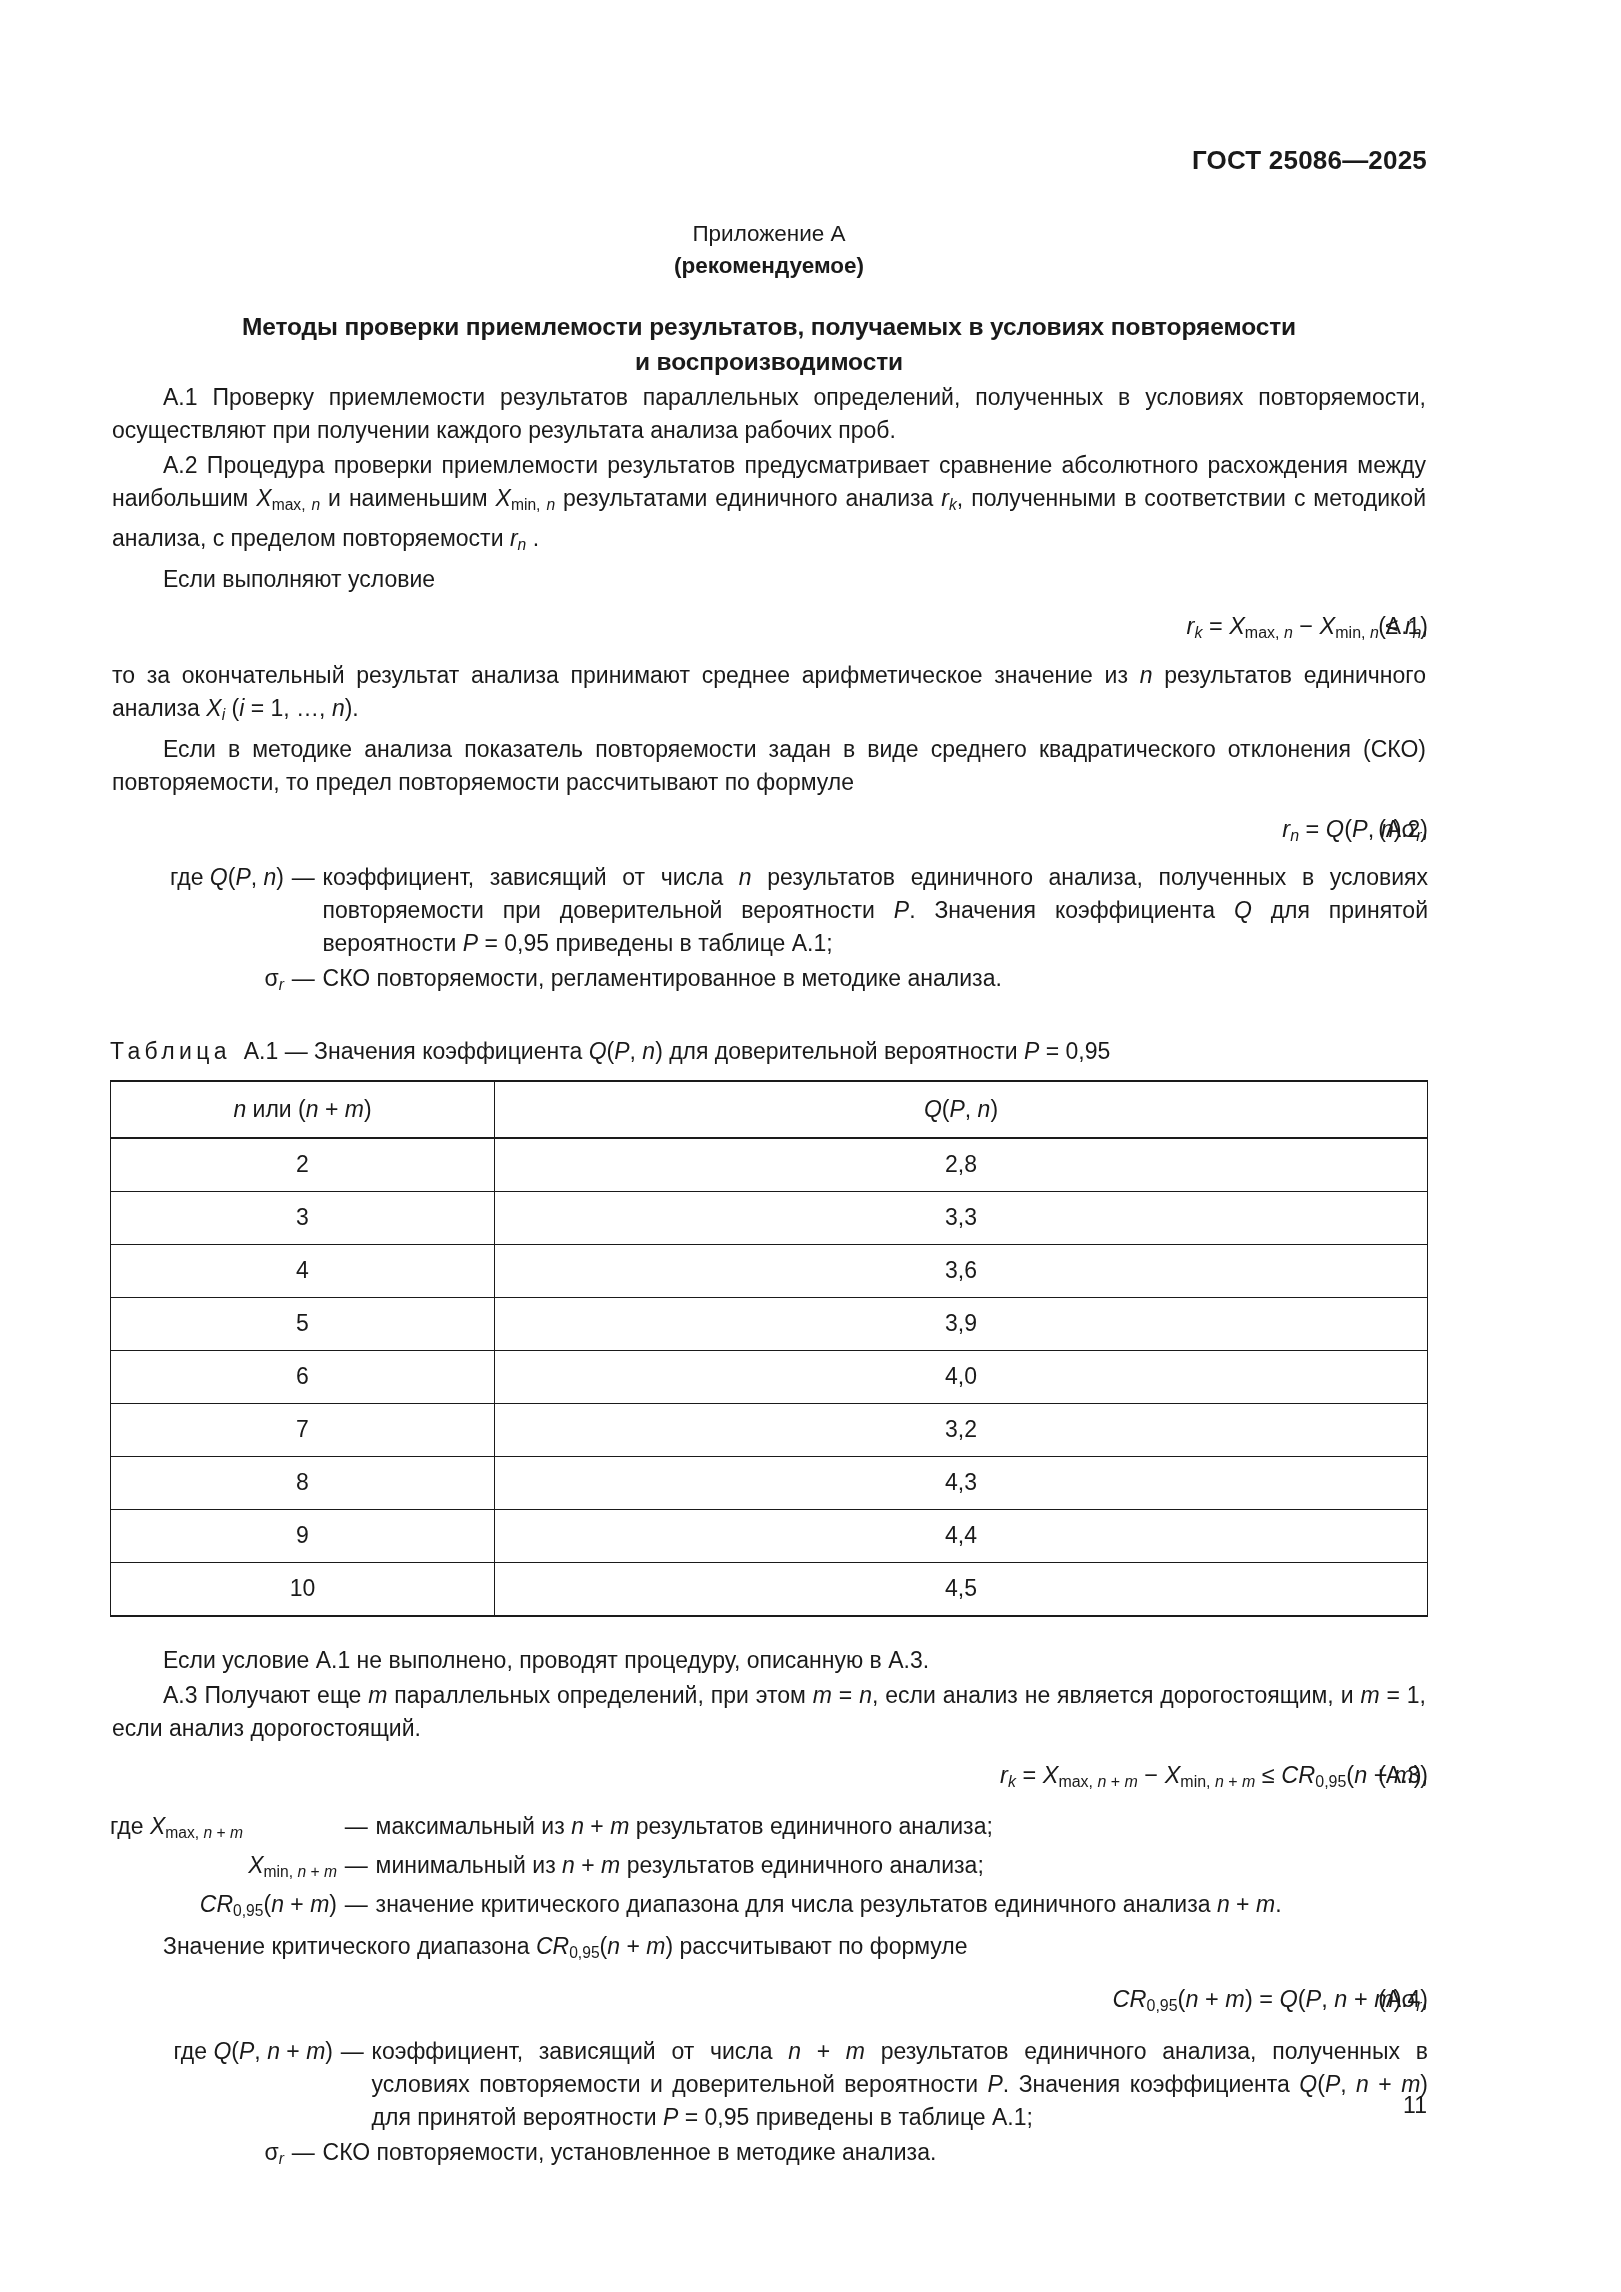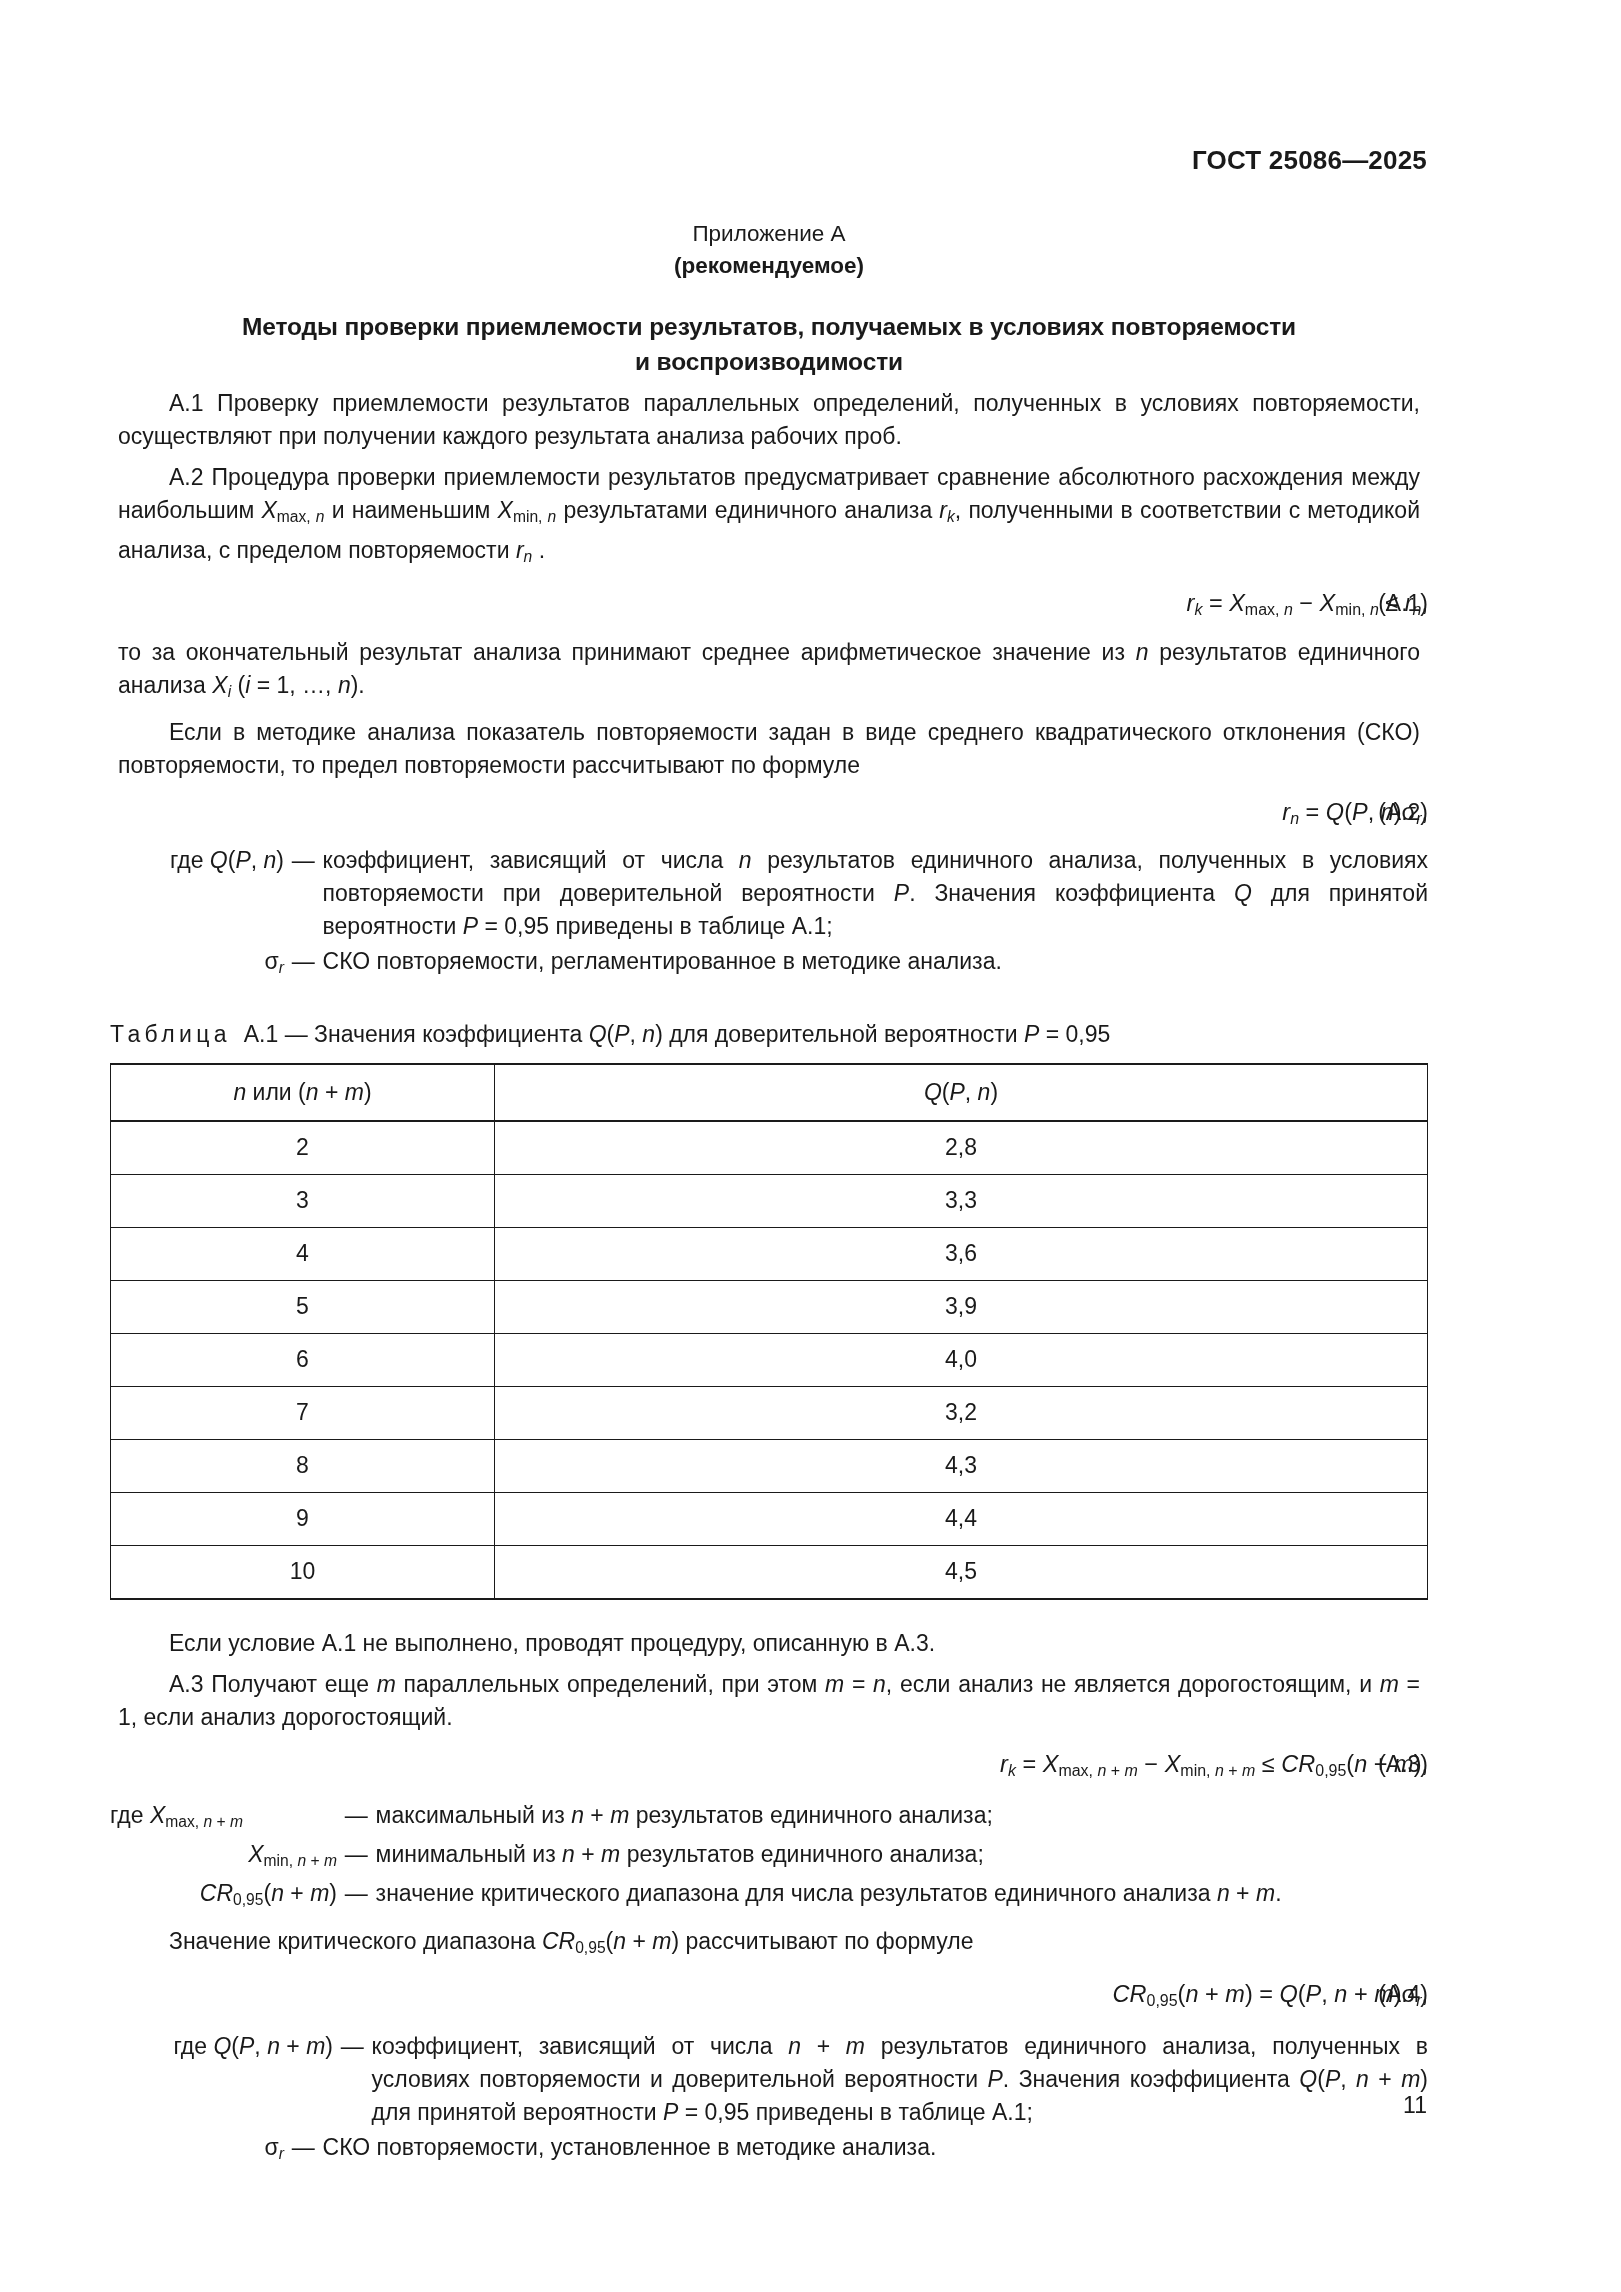--- a/index.html
+++ b/index.html
@@ -53,21 +53,21 @@
     text-align: center;
     font-size: 24.5px;
     font-weight: bold;
     line-height: 35px;
     margin-top: 27.4px;
     letter-spacing: -0.1px;
   }
   p.para {
     font-size: 23px;
     line-height: 33px;
-    margin: 8px;
+    margin: 2px;
     text-align: justify;
     text-indent: 51px;
     hyphens: manual;
   }
   p.para.noindent { text-indent: 0; }
   .gap-before { margin-top: 29px; }
   .formula-row {
     position: relative;
     margin: 13.7px 0 9.8px 0;
     height: 39px;
@@ -165,20 +165,21 @@
 
     <div class="doc-title">
       <span>Методы проверки приемлемости результатов, получаемых в условиях повторяемости</span><br>
       <span>и воспроизводимости</span>
     </div>
 
     <p class="para gap-before">А.1 Проверку приемлемости результатов параллельных определений, полученных в условиях повторяемости, осуществляют при получении каждого результата анализа рабочих проб.</p>
 
     <p class="para"><span>А.2 Процедура проверки приемлемости результатов предусматривает сравнение абсолютного расхождения между наибольшим </span><i class="v">X</i><sub>max, <i>n</i></sub><span> и наименьшим </span><i class="v">X</i><sub>min, <i>n</i></sub><span> результатами единичного анализа </span><i class="v">r</i><sub><i>k</i></sub><span>, полученными в соответствии с методикой анализа, с пределом повторяемости </span><i class="v">r</i><sub><i>n</i></sub><span> .</span></p>
 
+    <p class="para">Если выполняют условие</p>
 
     <div class="formula-row">
       <div class="formula"><i class="v">r</i><sub><i>k</i></sub> = <i class="v">X</i><sub>max, <i>n</i></sub> − <i class="v">X</i><sub>min, <i>n</i></sub> ≤ <i class="v">r</i><sub><i>n</i></sub>,</div>
       <div class="formula-num">(A.1)</div>
     </div>
 
     <p class="para noindent"><span>то за окончательный результат анализа принимают среднее арифметическое значение из </span><i class="v">n</i><span> результатов единичного анализа </span><i class="v">X</i><sub><i>i</i></sub> (<i class="v">i</i> = 1, …, <i class="v">n</i><span>).</span></p>
 
     <p class="para">Если в методике анализа показатель повторяемости задан в виде среднего квадратического отклонения (СКО) повторяемости, то предел повторяемости рассчитывают по формуле</p>
 

